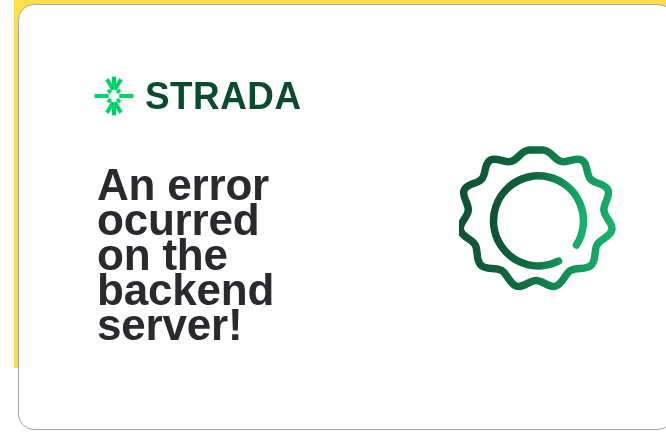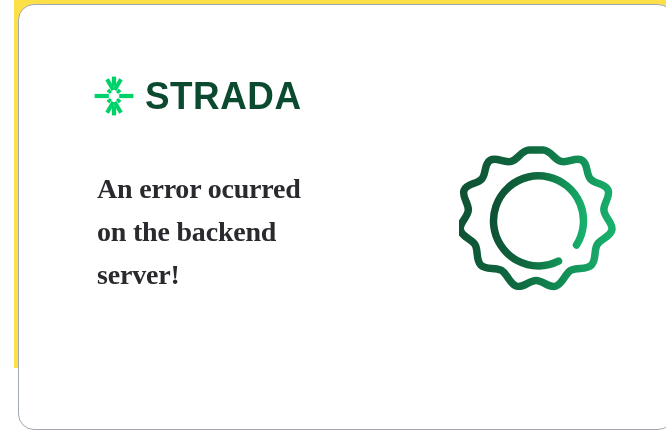--- a/index.html
+++ b/index.html
@@ -63,24 +63,24 @@
     transform: scaleX(0.97);
     transform-origin: left center;
   }
 
   
   .message {
     position: absolute;
     left: 78px;
     top: 162px;
     width: 300px;
-    font-family: Liberation Serif, serif;
-    font-size: 28px;
+    font-family: Liberation Sans, sans-serif;
+    font-size: 44px;
     font-weight: 700;
-    line-height: 43px;
+    line-height: 35px;
     letter-spacing: -0.2px;
     color: #2a2a2e;
     white-space: pre-line;
   }
 
   
   .gear {
     position: absolute;
     left: 440px;
     top: 137px;

